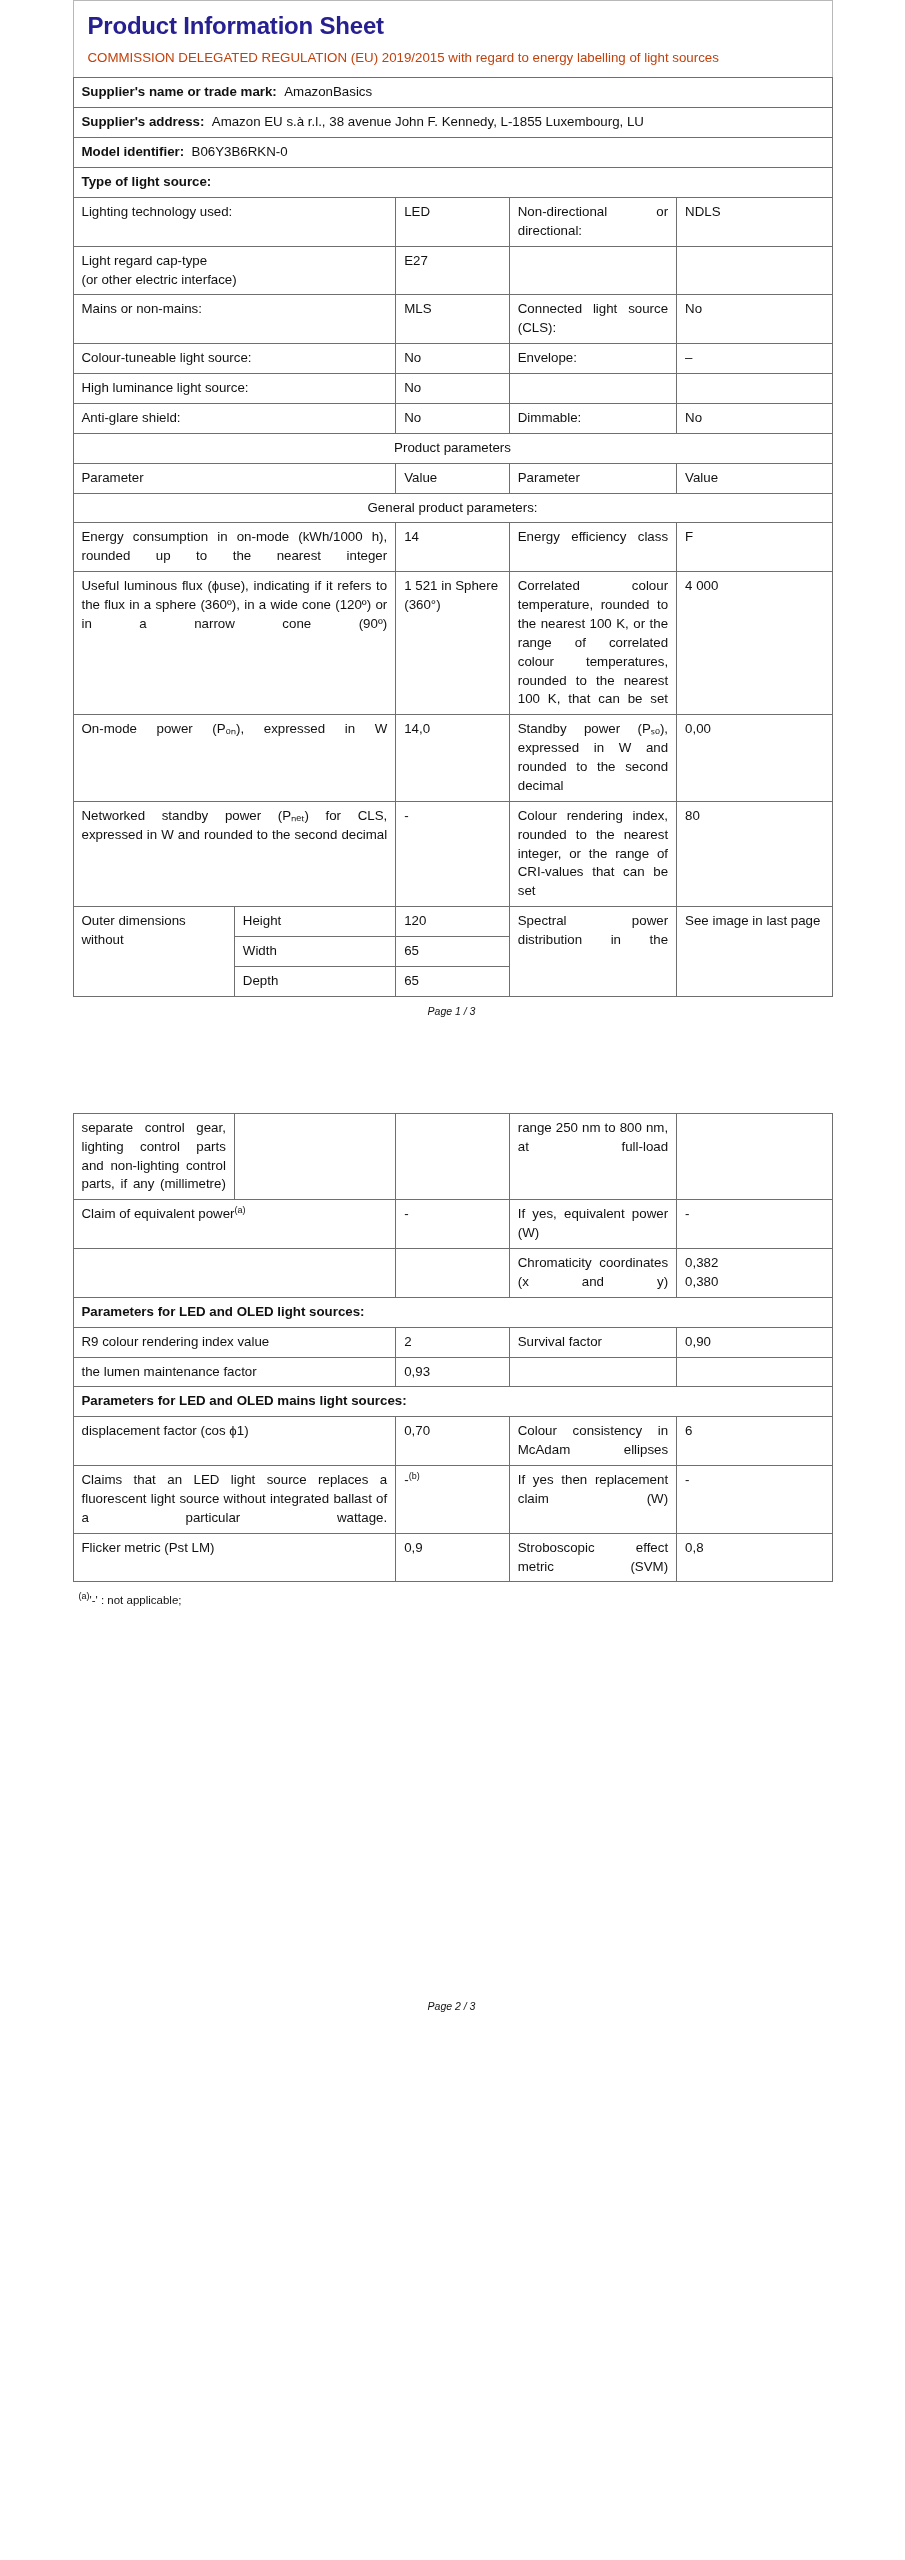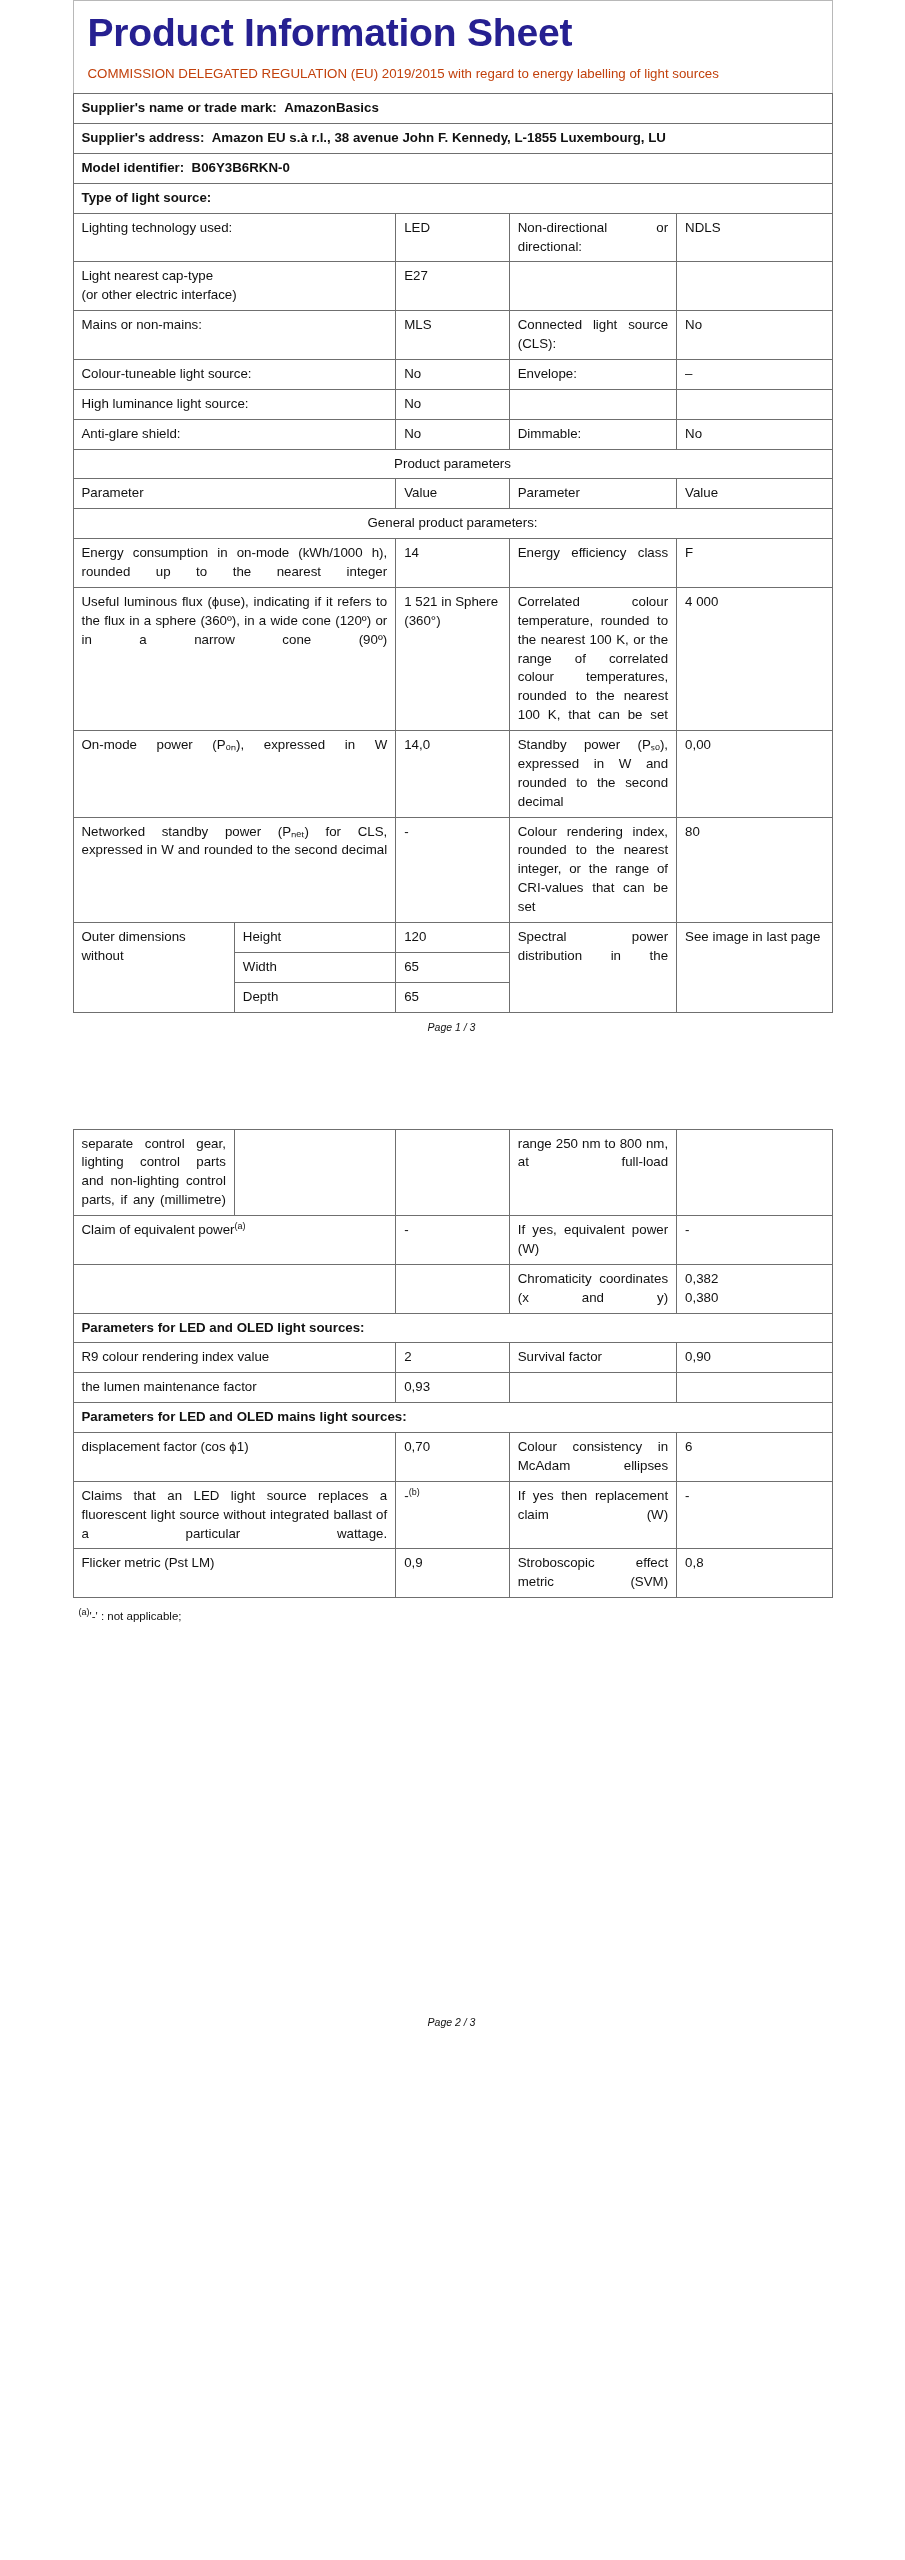--- a/index.html
+++ b/index.html
@@ -23,21 +23,21 @@
     padding: 0 0 0 0;
   }
   
   .titlebox {
     border: 1px solid #b8b8b8;
     border-bottom: none;
     padding: 12px 14px 10px 14px;
   }
   .doc-title {
     color: #262091;
-    font-size: 39px;
+    font-size: 24px;
     font-weight: bold;
     letter-spacing: -0.2px;
     margin: 0 0 10px 0;
     line-height: 1.05;
   }
   .doc-subtitle {
     font-size: 13.3px;
     color: #c2410c;
     line-height: 1.45;
     margin: 0;
@@ -56,21 +56,21 @@
     vertical-align: top;
     line-height: 1.42;
   }
   td.hdr {
     font-weight: bold;
   }
   td.ctr { text-align: left; }
   td.just { text-align: justify; text-align-last: justify; }
   td.center-bold { text-align: center; font-weight: normal; }
   .lbl-b { font-weight: bold; }
-  .val-n { font-weight: bold; }
+  .val-n { font-weight: normal; }
   sup { font-size: 9px; vertical-align: super; line-height: 0; }
   
   col.c1 { width: 27.0%; }
   col.c1a { width: 14.0%; }
   col.c1b { width: 13.0%; }
   col.c2 { width: 19.0%; }
   col.c3 { width: 28.0%; }
   col.c4 { width: 26.0%; }
   
   .pagefoot {
@@ -140,21 +140,21 @@
 
         <tr>
           <td colspan="3" class="leftpad">Lighting technology used:</td>
           <td class="ctr">LED</td>
           <td class="just">Non-directional or directional:</td>
           <td class="ctr">NDLS</td>
         </tr>
 
         <tr>
           <td colspan="3" class="leftpad">
-            <div>Light nearest cap-type</div>
+            <div>Light regard cap-type</div>
             <div>(or other electric interface)</div>
           </td>
           <td class="ctr">E27</td>
           <td></td>
           <td class="ctr"></td>
         </tr>
 
         <tr>
           <td colspan="3" class="leftpad">Mains or non-mains:</td>
           <td class="ctr">MLS</td>

